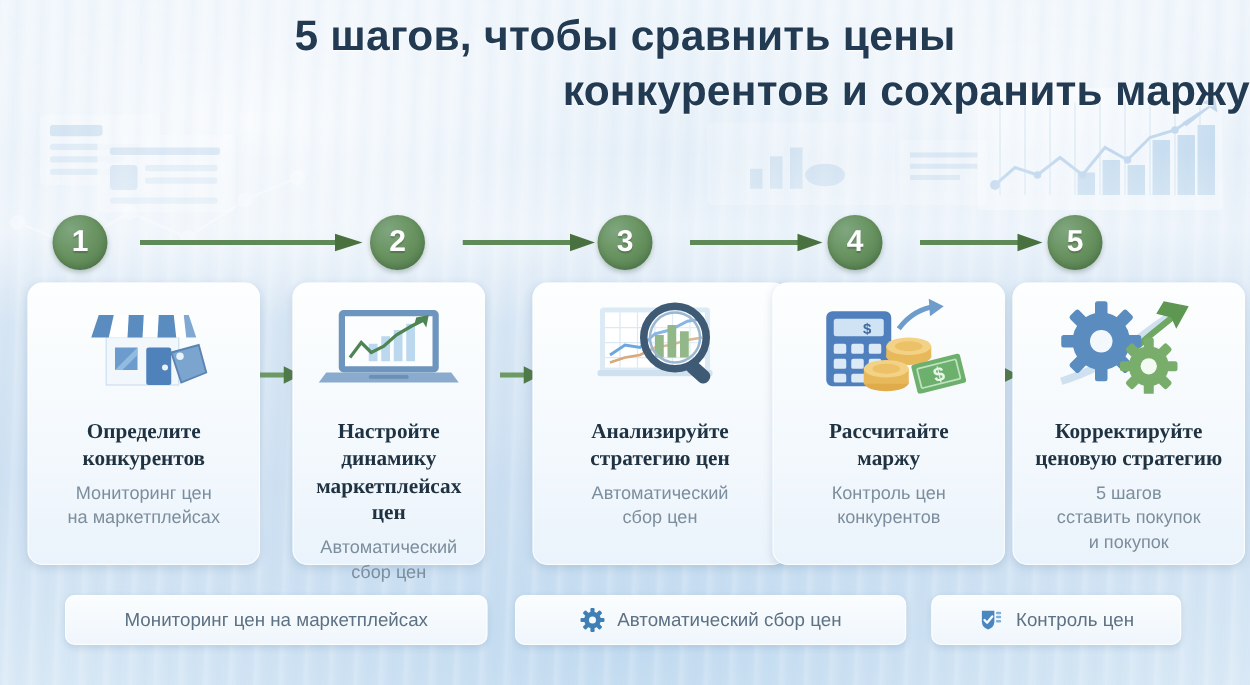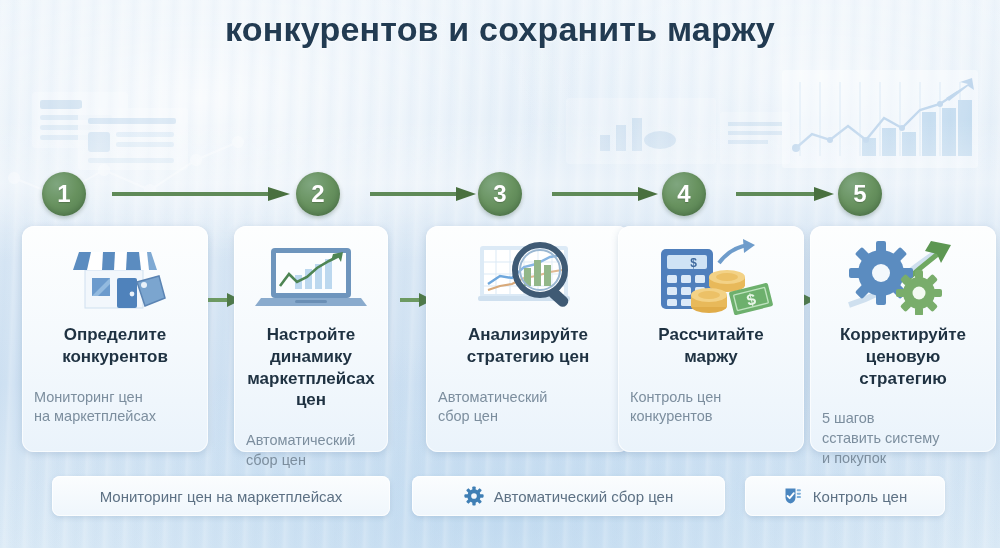--- a/index.html
+++ b/index.html
@@ -41,21 +41,21 @@
 
   
   .title{
     position:absolute;left:0;right:0;top:8px;
     text-align:center;
     color:#223b52;
     font-size:34px;font-weight:700;line-height:1.28;
     letter-spacing:.2px;
     text-shadow:0 1px 2px rgba(255,255,255,.85);
   }
-  .title .l2{display:block;}
+  .title .l2{display:block;text-align:right;}
 
   
   .steps{position:absolute;left:0;top:172px;width:1000px;height:48px;}
   .circ{
     position:absolute;top:0;width:44px;height:44px;border-radius:50%;
     background:radial-gradient(circle at 34% 28%, #7fa67f 0%, #68925f 48%, #4f7a4c 100%);
     box-shadow:0 2px 4px rgba(40,70,45,.28), inset 0 -2px 5px rgba(0,0,0,.14);
     color:#fff;font-size:24px;font-weight:700;
     display:flex;align-items:center;justify-content:center;
     text-shadow:0 1px 1px rgba(0,0,0,.2);
@@ -65,25 +65,25 @@
   
   .cards{position:absolute;left:0;top:226px;width:1000px;height:232px;}
   .card{
     position:absolute;top:0;height:226px;
     background:linear-gradient(180deg,#fdfefe 0%,#f4f9fd 55%,#eaf3fb 100%);
     border-radius:12px;
     box-shadow:0 2px 7px rgba(90,125,160,.22), 0 0 0 1px rgba(255,255,255,.7) inset;
   }
   .card-icon{height:84px;display:flex;align-items:center;justify-content:center;padding-top:6px;}
   .card-h{
-    margin-top:8px;padding:0 10px;text-align:center;
-    color:#1f3242;font-size:17px;font-weight:700;line-height:1.28;
+    margin-top:18px;padding:0 10px;text-align:center;
+    color:#1f3242;font-size:17px;font-weight:700;line-height:1.28;font-family:Liberation Serif, serif;
   }
   .card-s{
-    margin-top:20px;padding:0 12px;
+    margin-top:8px;padding:0 12px;text-align:center;
     color:#7c8e9e;font-size:14.5px;font-weight:400;line-height:1.36;
   }
   .tween{position:absolute;top:64px;width:34px;height:20px;}
 
   
   .pills{position:absolute;left:0;top:476px;width:1000px;height:42px;}
   .pill{
     position:absolute;top:0;height:40px;border-radius:8px;
     background:linear-gradient(180deg,#fbfdfe 0%,#eff6fc 100%);
     box-shadow:0 2px 5px rgba(95,130,165,.2), 0 0 0 1px rgba(255,255,255,.75) inset;
@@ -169,20 +169,21 @@
           <circle cx="902" cy="128" r="3"></circle>
         <circle cx="940" cy="104" r="3"></circle>
       </g>
       <path d="M946 98 L968 84 L960 82 L972 78 L974 90 L968 86 L949 101 Z" fill="#8ab4dd"></path>
     </g>
   </svg>
 
   <div class="bg-band"></div>
 
   <div class="title">
+    <span>5 шагов, чтобы сравнить цены</span>
     <span class="l2">конкурентов и сохранить маржу</span>
   </div>
 
   <div class="steps">
     <svg class="step-arrow" style="left:112px;width:182px;" viewBox="0 0 182 16">
       <line x1="0" y1="8" x2="160" y2="8" stroke="#5f8a58" stroke-width="4"></line>
       <path d="M156 1 L178 8 L156 15 Z" fill="#49703f"></path>
     </svg>
     <svg class="step-arrow" style="left:370px;width:110px;" viewBox="0 0 110 16">
       <line x1="0" y1="8" x2="90" y2="8" stroke="#5f8a58" stroke-width="4"></line>
@@ -417,21 +418,21 @@
             <circle cx="0" cy="0" r="6.5" fill="#f3faf1"></circle>
           </g>
         </svg>
       </div>
       <div class="card-h">
         <span>Корректируйте</span><br>
         <span>ценовую стратегию</span>
       </div>
       <div class="card-s">
         <span>5 шагов</span><br>
-        <span>сставить систему</span><br>
+        <span>сставить покупок</span><br>
         <span>и покупок</span>
       </div>
     </div>
   </div>
 
   <div class="pills">
 
     <div class="pill" style="left:52px;width:338px;">
       <span>Мониторинг цен на маркетплейсах</span>
     </div>

